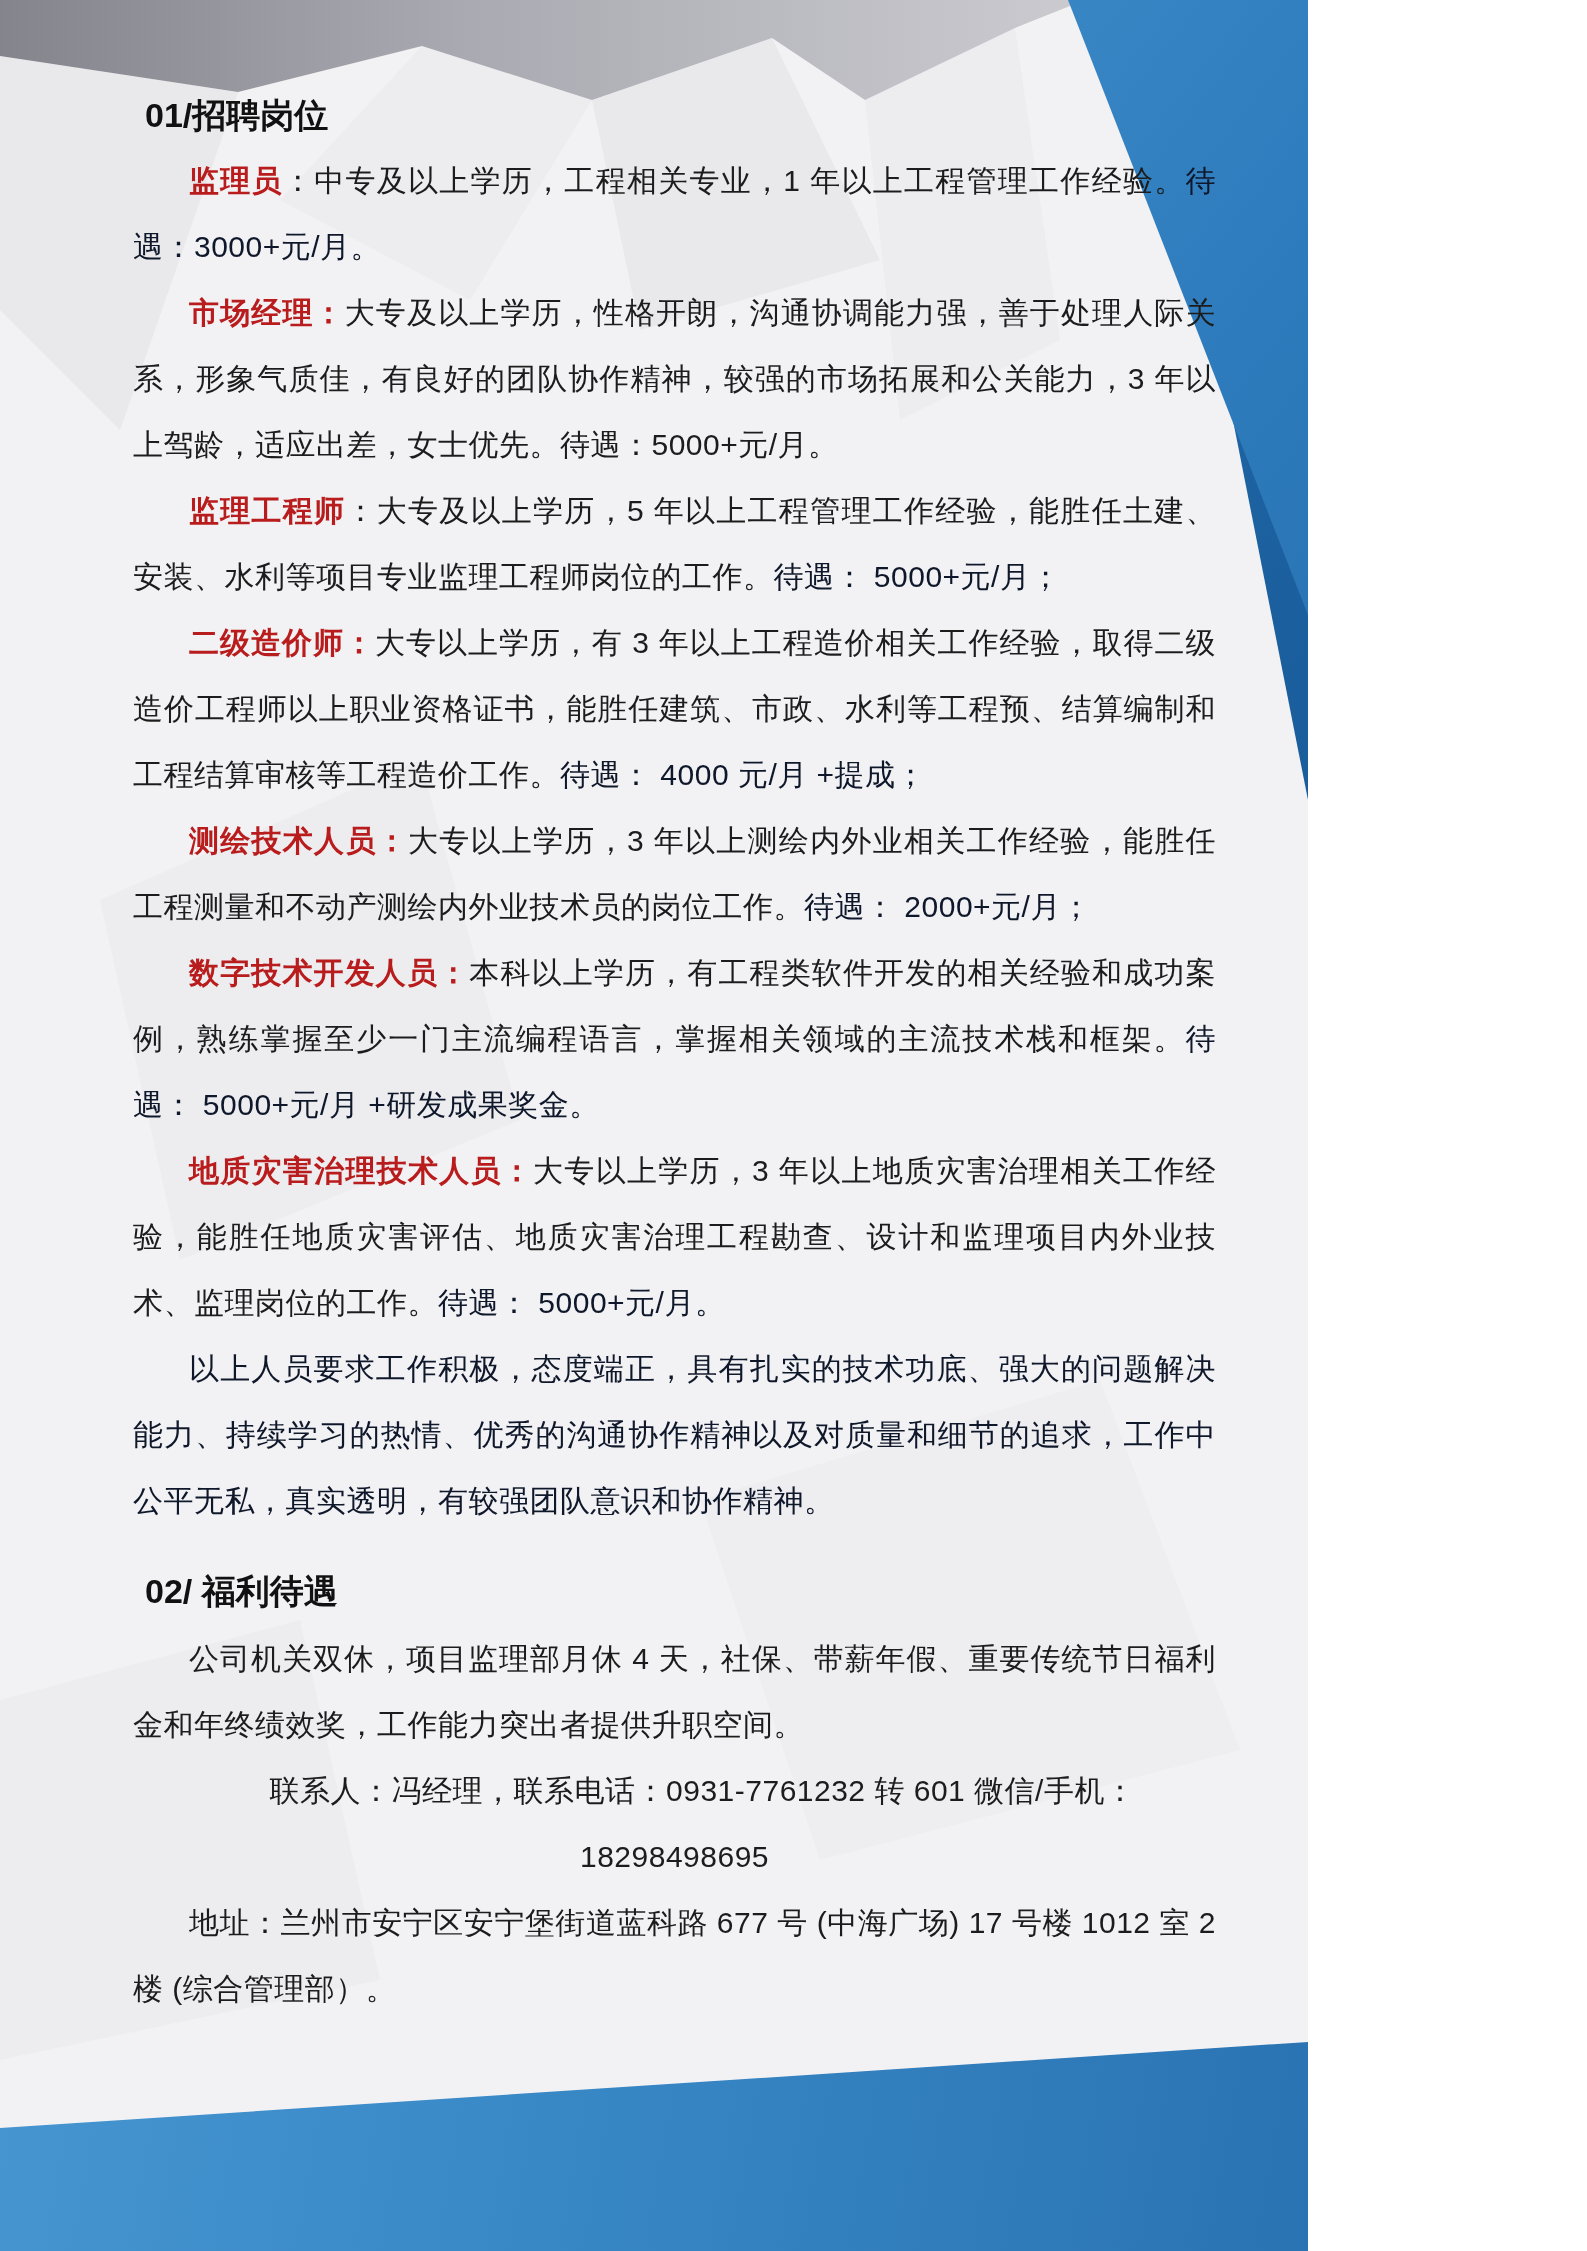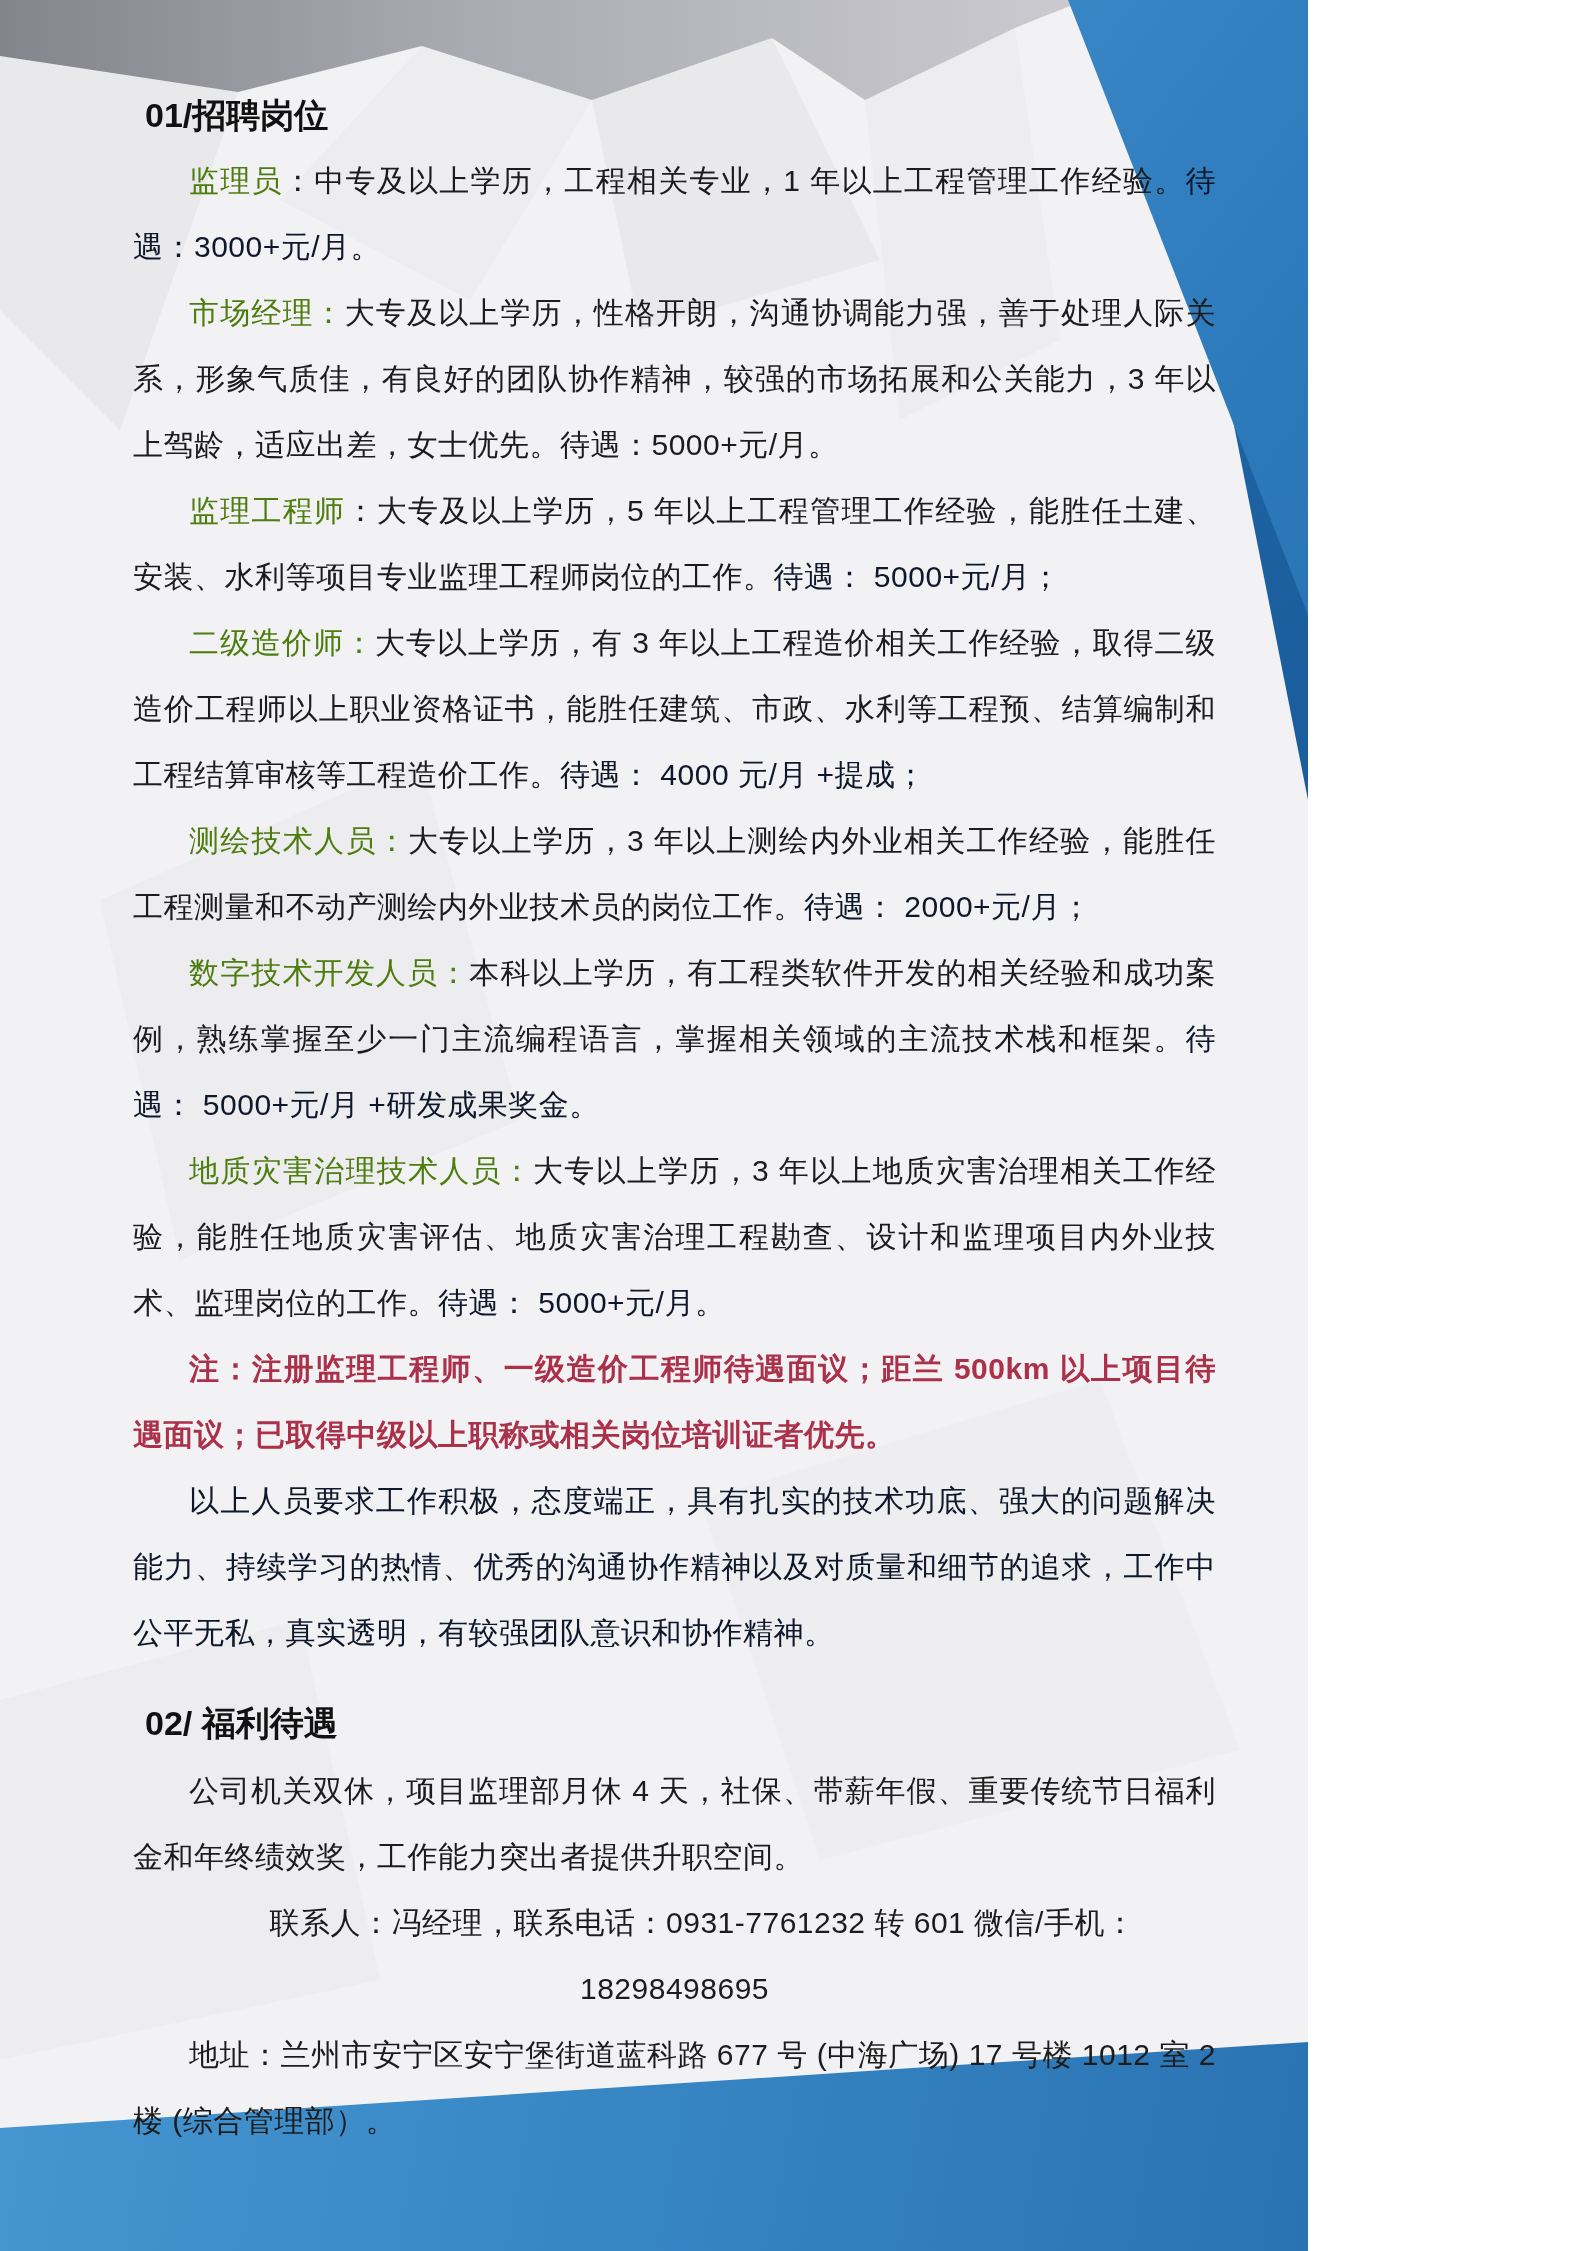--- a/index.html
+++ b/index.html
@@ -50,21 +50,21 @@
     margin:12px 0 10px 12px;
   }
   h2.sec2{margin:34px 0 12px 12px;}
   h2.sec3{margin:8px 0 12px 12px;}
   p.para{
     margin:0;font-size:30px;line-height:66px;
     text-align:justify;text-indent:56px;
     letter-spacing:.5px;
   }
   p.plain{text-align:center;}
-  .job-title{color:#4d7c0f;font-weight:normal;}
+  .job-title{color:#b91c1c;font-weight:bold;}
   .salary{color:#0f172a;}
   p.note{color:#ab3049;font-weight:bold;}
   p.req{color:#0f172a;}
 </style>
 </head>
 <body>
 
 <div class="page">
 
   <div class="deco facet1"></div>
@@ -89,21 +89,20 @@
     <p class="para"><span class="job-title">监理工程师</span><span>：</span><span>大专及以上学历，5 年以上工程管理工作经验，能胜任土建、安装、水利等项目专业监理工程师岗位的工作。</span><span class="salary">待遇： 5000+元/月；</span></p>
 
     <p class="para"><span class="job-title">二级造价师：</span><span></span><span>大专以上学历，有 3 年以上工程造价相关工作经验，取得二级造价工程师以上职业资格证书，能胜任建筑、市政、水利等工程预、结算编制和工程结算审核等工程造价工作。</span><span class="salary">待遇： 4000 元/月 +提成；</span></p>
 
     <p class="para"><span class="job-title">测绘技术人员：</span><span></span><span>大专以上学历，3 年以上测绘内外业相关工作经验，能胜任工程测量和不动产测绘内外业技术员的岗位工作。</span><span class="salary">待遇： 2000+元/月；</span></p>
 
     <p class="para"><span class="job-title">数字技术开发人员：</span><span></span><span>本科以上学历，有工程类软件开发的相关经验和成功案例，熟练掌握至少一门主流编程语言，掌握相关领域的主流技术栈和框架。</span><span class="salary">待遇： 5000+元/月 +研发成果奖金。</span></p>
 
     <p class="para"><span class="job-title">地质灾害治理技术人员：</span><span></span><span>大专以上学历，3 年以上地质灾害治理相关工作经验，能胜任地质灾害评估、地质灾害治理工程勘查、设计和监理项目内外业技术、监理岗位的工作。</span><span class="salary">待遇： 5000+元/月。</span></p>
 
-    <p class="para note">注：注册监理工程师、一级造价工程师待遇面议；距兰 500km 以上项目待遇面议；已取得中级以上职称或相关岗位培训证者优先。</p>
 
     <p class="para req">以上人员要求工作积极，态度端正，具有扎实的技术功底、强大的问题解决能力、持续学习的热情、优秀的沟通协作精神以及对质量和细节的追求，工作中公平无私，真实透明，有较强团队意识和协作精神。</p>
 
     <h2 class="sec sec2">02/ 福利待遇</h2>
     <p class="para">公司机关双休，项目监理部月休 4 天，社保、带薪年假、重要传统节日福利金和年终绩效奖，工作能力突出者提供升职空间。</p>
 
     <p class="para plain">联系人：冯经理，联系电话：0931-7761232 转 601 微信/手机：18298498695</p>
     <p class="para">地址：兰州市安宁区安宁堡街道蓝科路 677 号 (中海广场) 17 号楼 1012 室 2 楼 (综合管理部）。</p>
   </div>
 </div>

